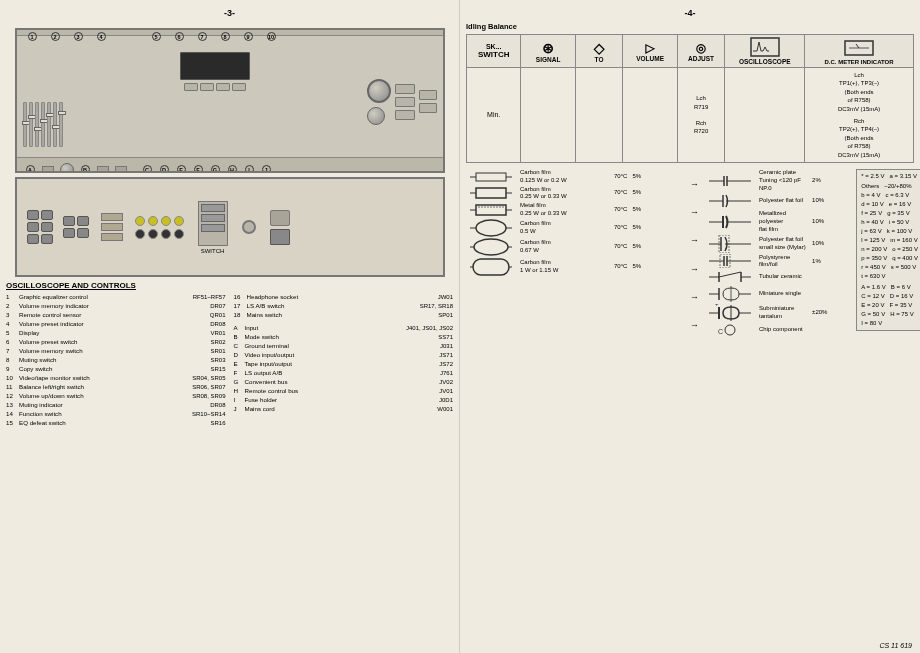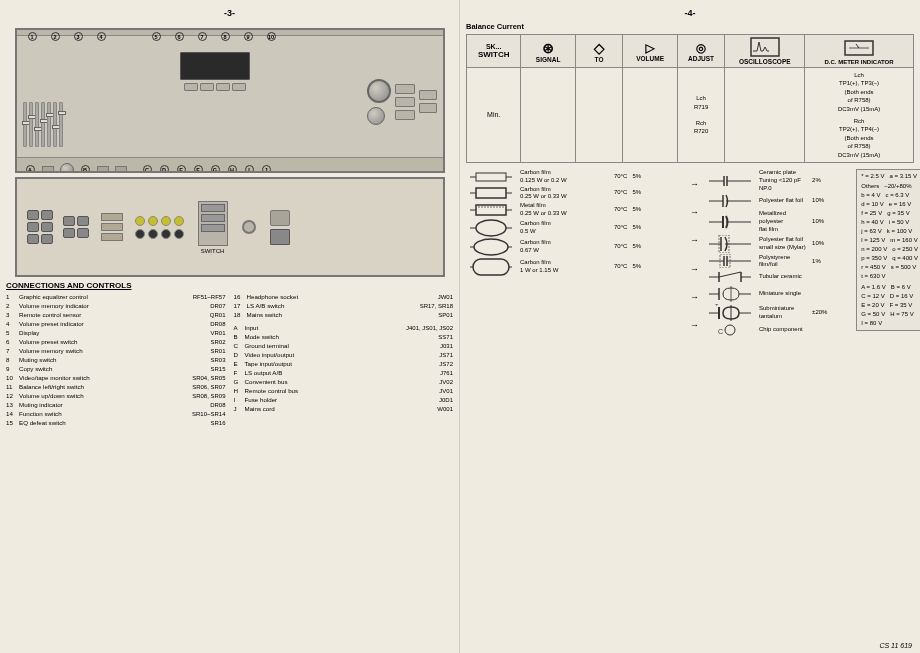--- a/index.html
+++ b/index.html
@@ -476,21 +476,21 @@
         <div style="width:14px;height:14px;border-radius:50%;background:#b8b4a8;border:2px solid #777;"></div>
       </div>
 
       <div style="margin-left:8px;display:flex;flex-direction:column;gap:3px;">
         <div style="width:20px;height:16px;background:#a8a49a;border:1px solid #777;border-radius:2px;"></div>
         <div style="width:20px;height:16px;background:#888;border:1px solid #555;border-radius:1px;"></div>
       </div>
     </div>
 
     <div class="connections-section">
-      <div class="connections-title">CONNECTIONS AND CONTROLS</div>
+      <div class="connections-title">OSCILLOSCOPE AND CONTROLS</div>
       <div class="connections-grid">
 
         <div>
           <div class="conn-item">
             <span class="conn-num">1</span>
             <span class="conn-desc">Graphic equalizer control</span>
             <span class="conn-code">RF51~RF57</span>
           </div>
           <div class="conn-item">
             <span class="conn-num">2</span>
@@ -633,21 +633,21 @@
           </div>
         </div>
       </div>
     </div>
   </div>
 
   <div class="right-half">
     <div class="page-num-right">-4-</div>
 
     <div class="idling-section">
-      <div class="idling-title">Balance Current</div>
+      <div class="idling-title">Idling Balance</div>
       <table class="idling-table">
         <thead>
           <tr>
             <th style="width:40px;">
               <div style="font-size:7px;">SK...</div>
               <div style="font-size:8px;font-weight:bold;">SWITCH</div>
             </th>
             <th style="width:40px;">
               <div style="font-size:14px;">⊛</div>
               <div>SIGNAL</div>

